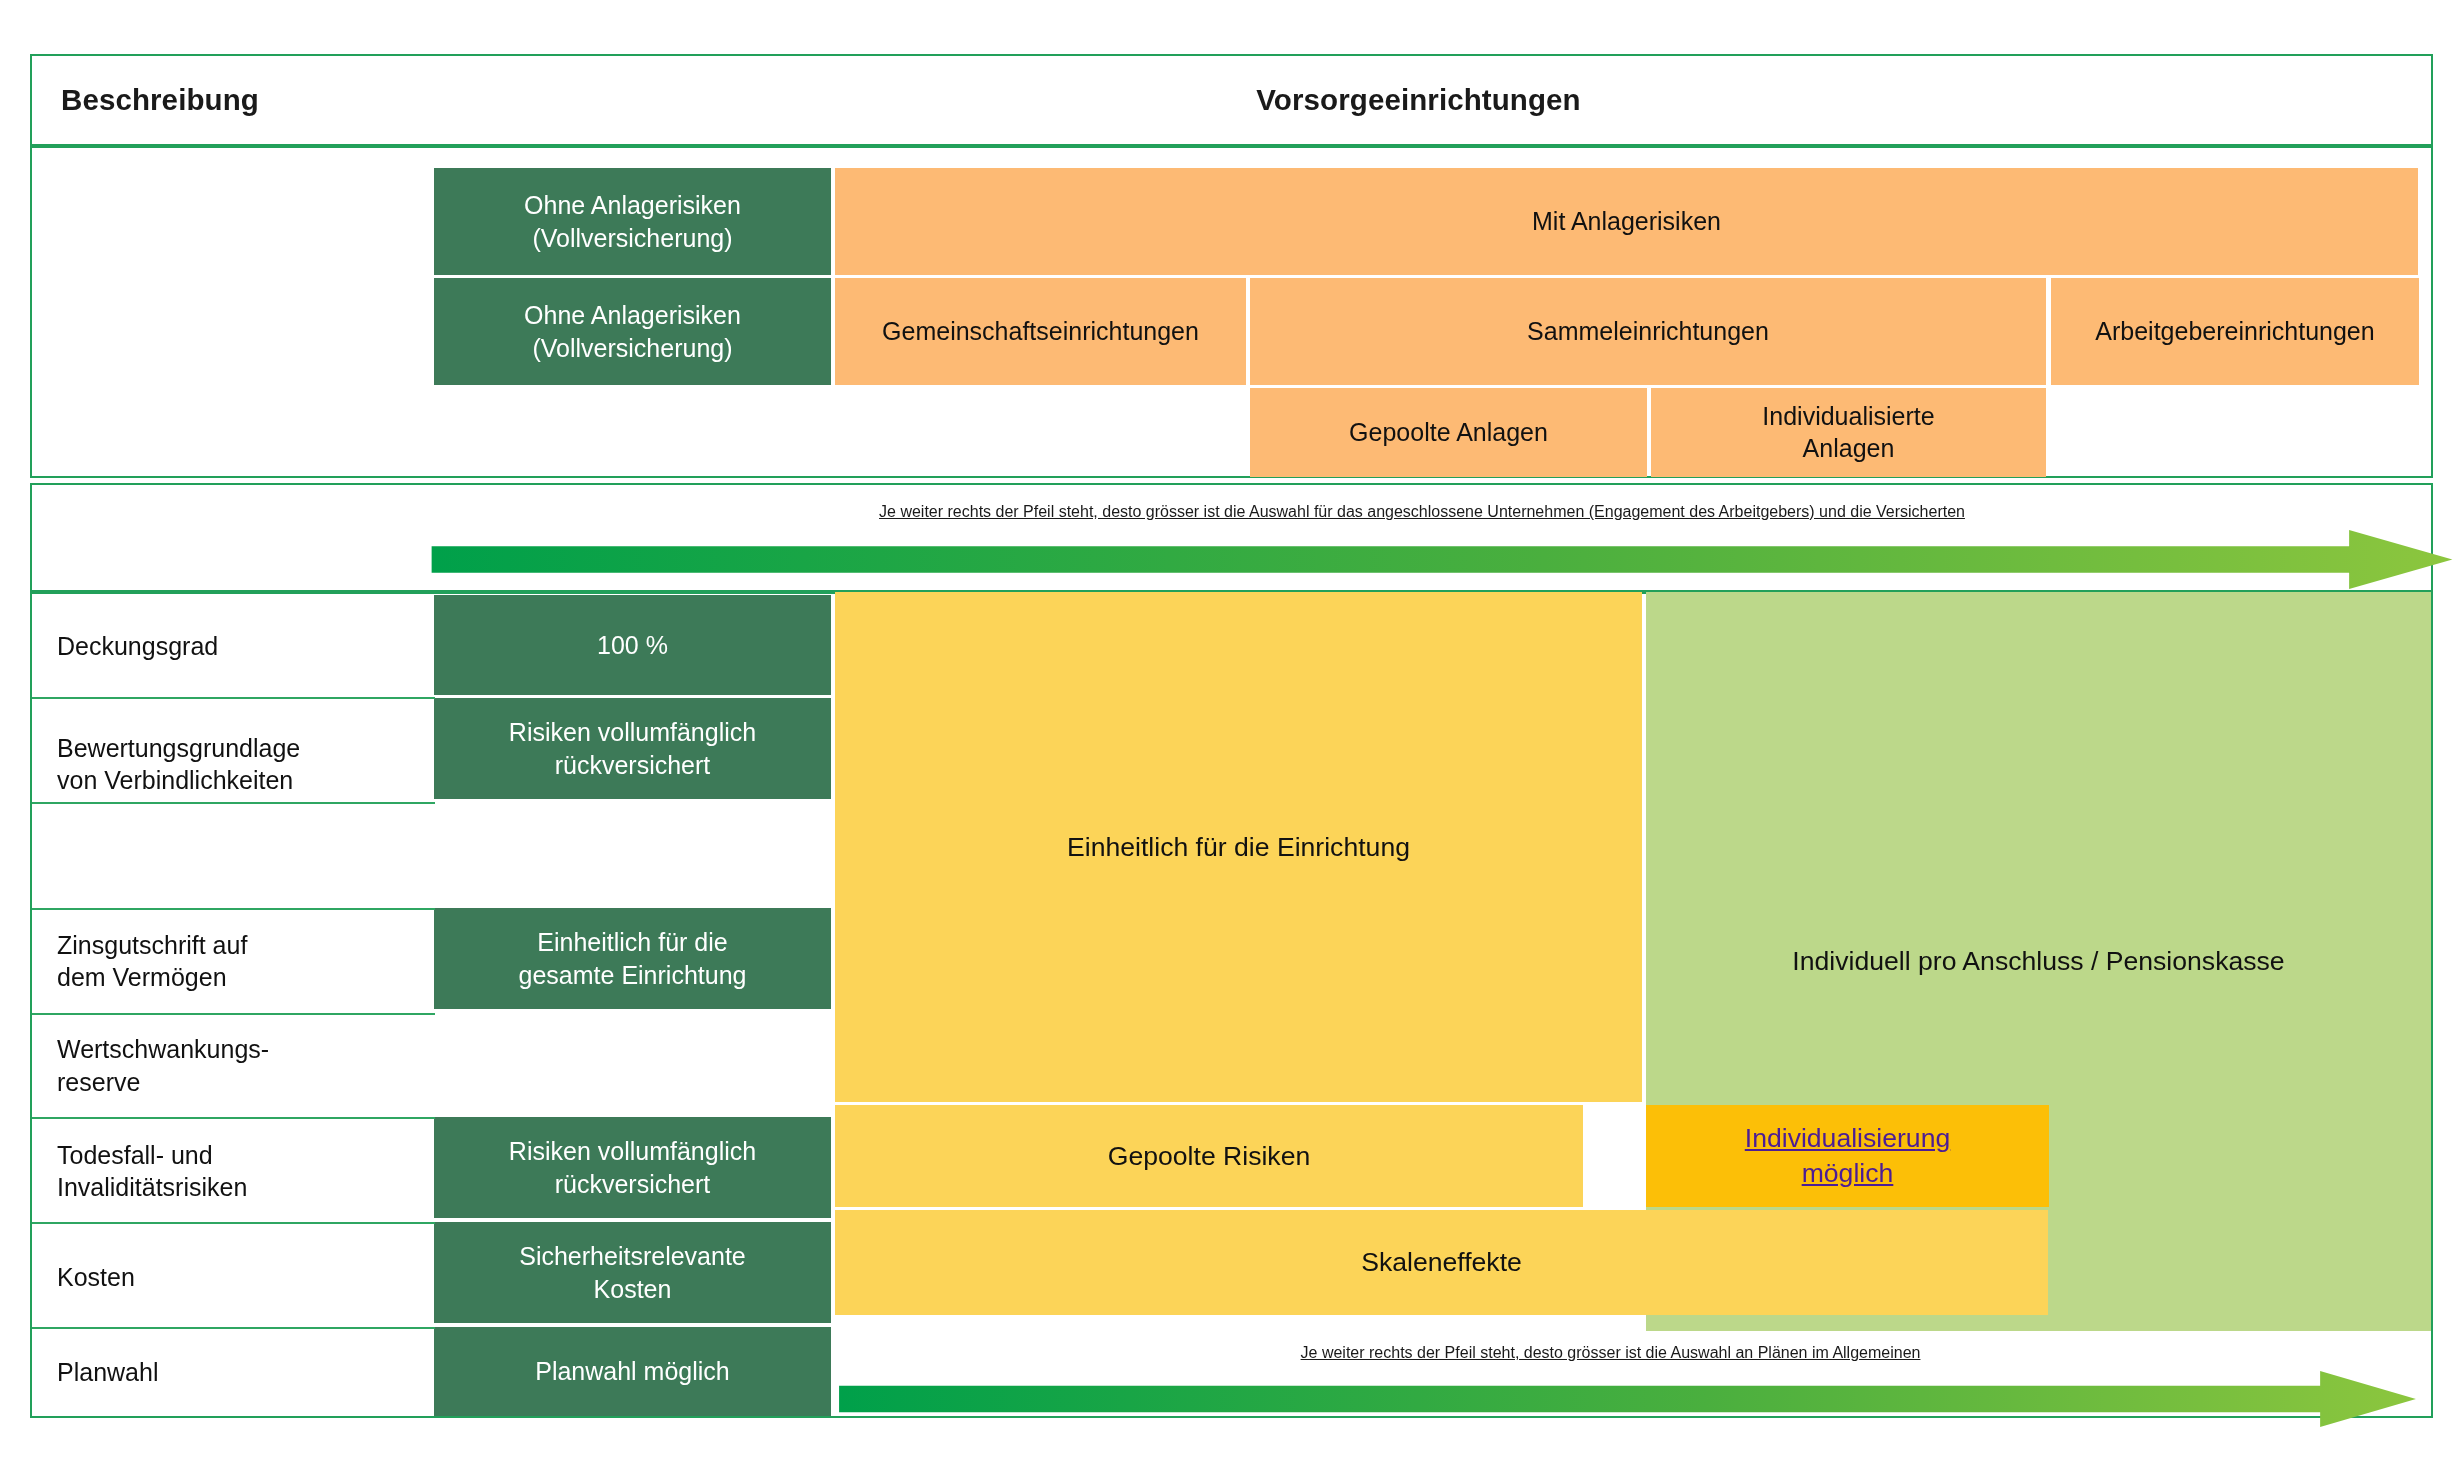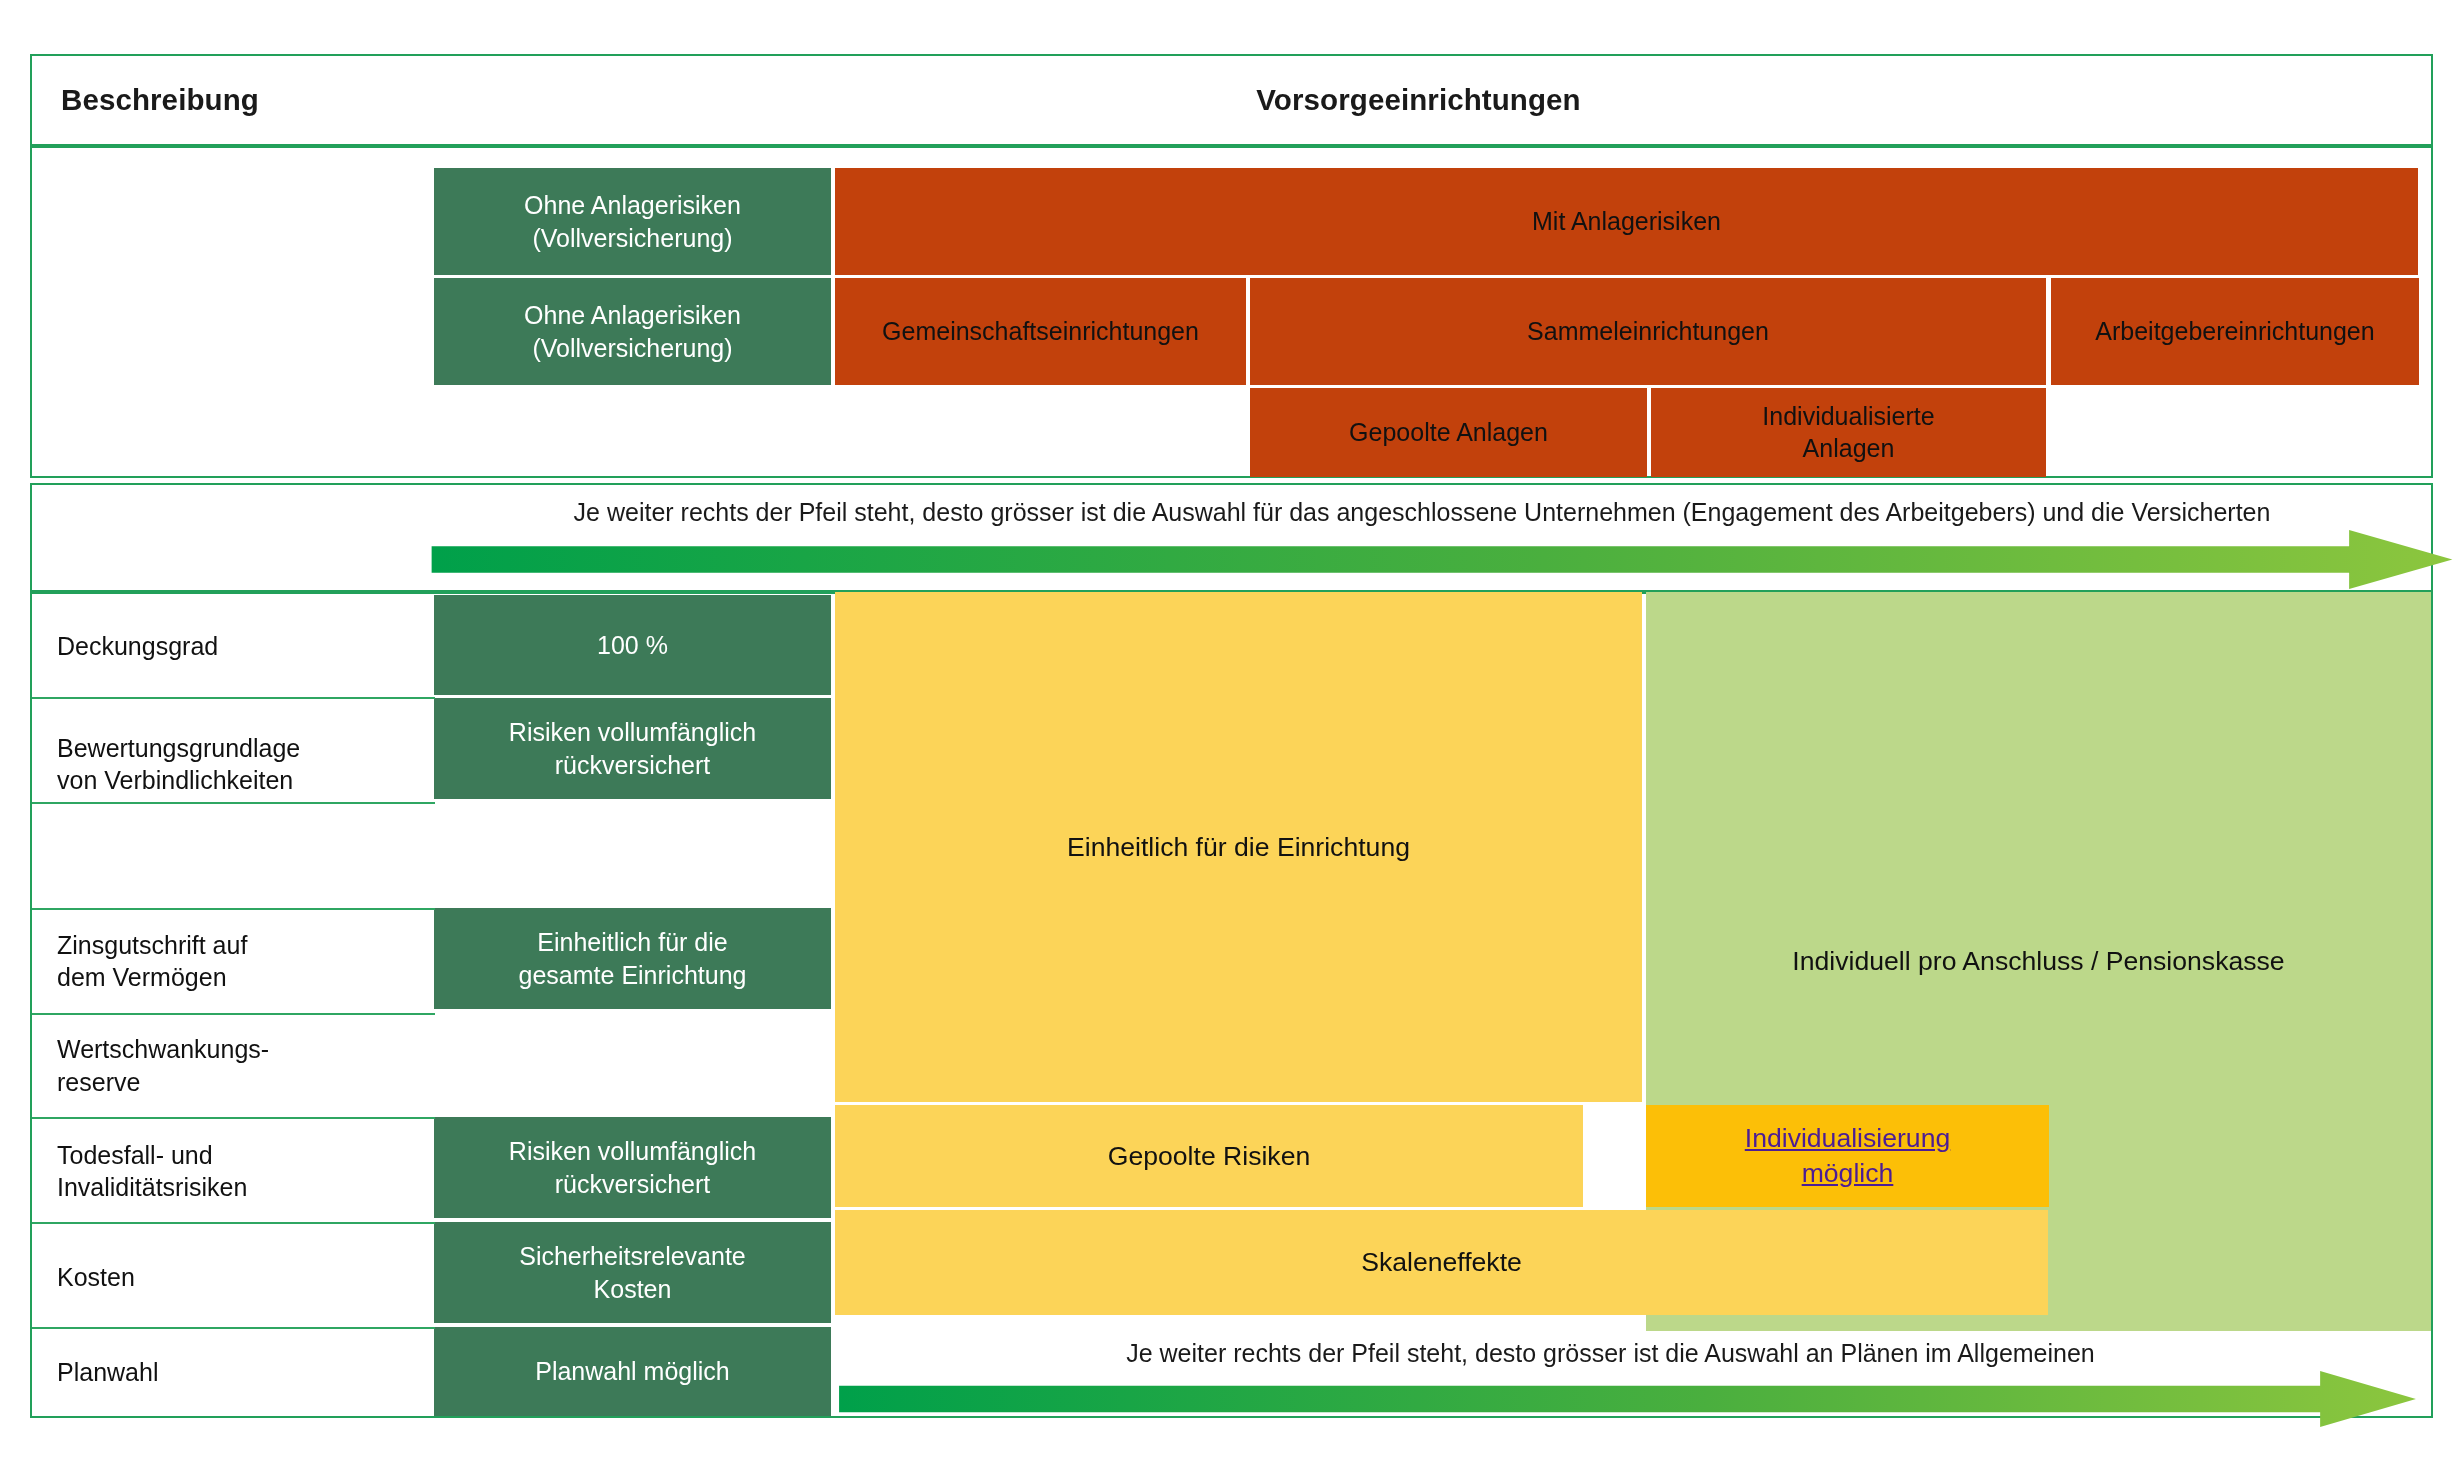--- a/index.html
+++ b/index.html
@@ -20,33 +20,33 @@
   
   .abs{position:absolute;box-sizing:border-box;}
   .ctr{display:flex;align-items:center;justify-content:center;text-align:center;}
   .lft{display:flex;align-items:center;justify-content:flex-start;text-align:left;}
 
   
   .frame{border:2.2px solid #22a05a;background:transparent;}
 
   
   .c-dark{background:#3d7a58;color:#ffffff;}
-  .c-grey{background:#c2410c;color:#111111;}
+  .c-grey{background:#fdba74;color:#111111;}
   .c-yellow{background:#fcd458;color:#111111;}
   .c-yellow-strong{background:#fcbf07;color:#4c1d95;text-decoration:underline;}
   .c-lgreen{background:#bcd88a;color:#111111;}
   .c-white{background:#ffffff;color:#111111;}
 
   
   .t-head{font-size:29.5px;font-weight:bold;letter-spacing:0.1px;}
   .t-grey{font-size:25px;font-weight:normal;line-height:1.25;}
   .t-dark{font-size:25px;font-weight:normal;line-height:1.30;padding:0 7.4px;}
   .t-rowlabel{font-size:25px;font-weight:normal;line-height:1.30;padding-left:25px;}
   .t-block{font-size:26.6px;font-weight:normal;line-height:1.30;padding:0 10.3px;}
-  .t-arrow{font-size:25px;font-weight:normal;line-height:1.2;}
+  .t-arrow{font-size:16px;font-weight:normal;line-height:1.2;text-decoration:underline;}
 
   
   .arrow-svg{position:absolute;display:block;}
 
   
   .hair{position:absolute;background:#2fa662;height:1.5px;}
 </style>
 </head>
 <body>
 

